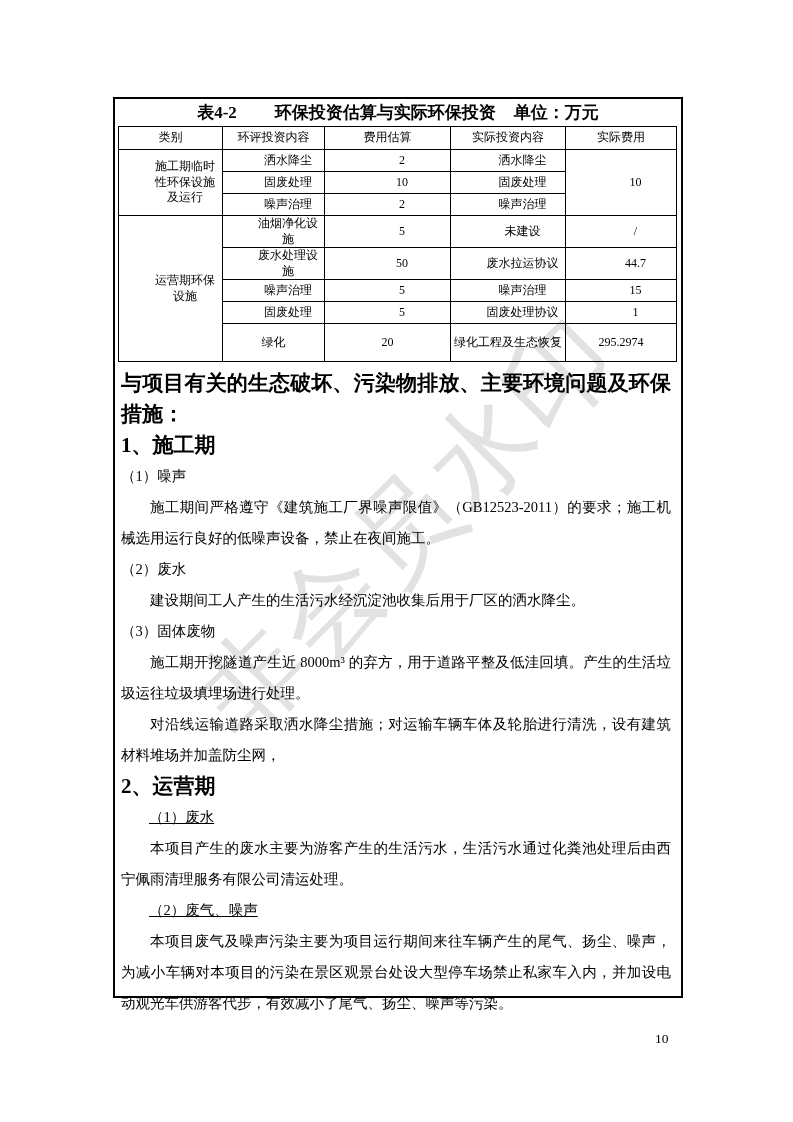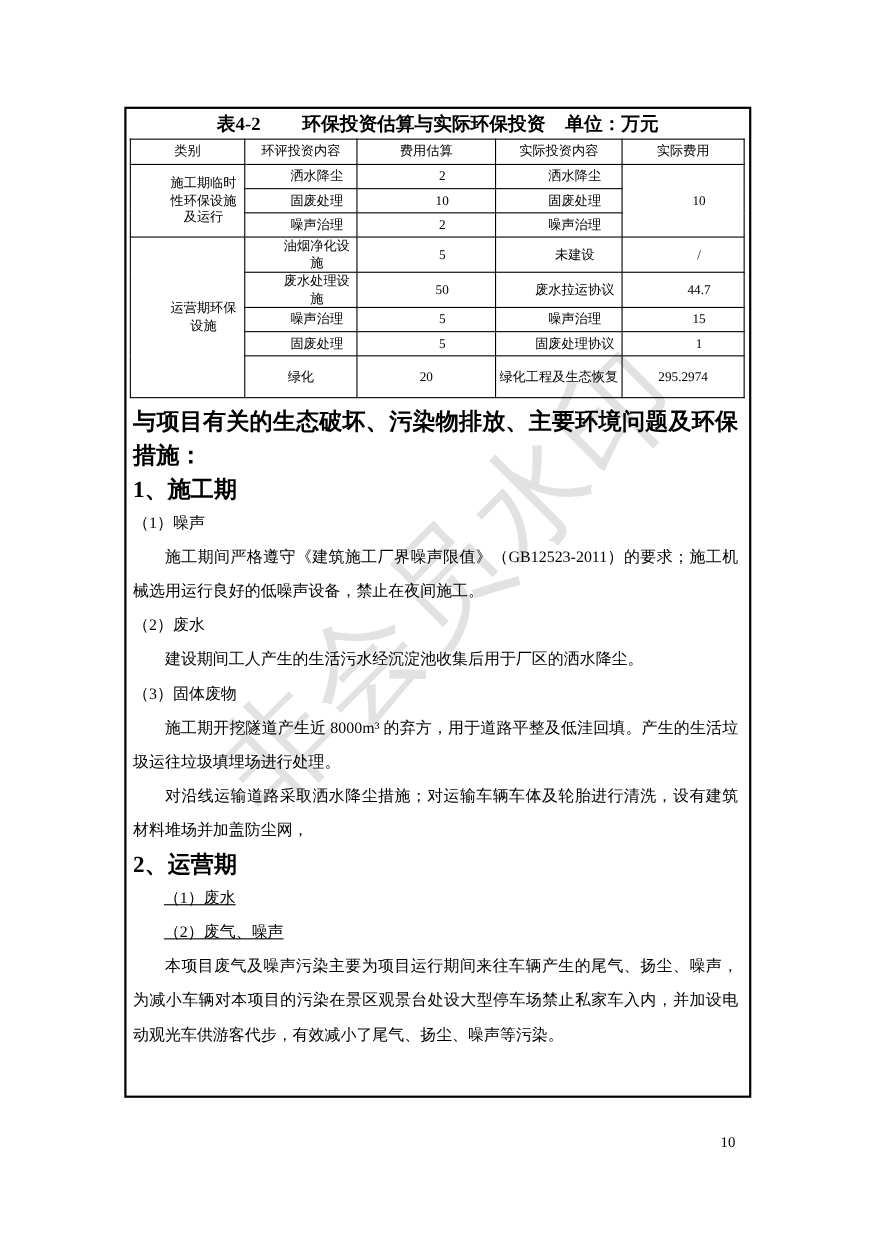--- a/index.html
+++ b/index.html
@@ -197,20 +197,21 @@
       <p class="p-body">建设期间工人产生的生活污水经沉淀池收集后用于厂区的洒水降尘。</p>
 
       <p class="p-sub">（3）固体废物</p>
       <p class="p-body">施工期开挖隧道产生近 8000m³ 的弃方，用于道路平整及低洼回填。产生的生活垃圾运往垃圾填埋场进行处理。</p>
 
       <p class="p-body">对沿线运输道路采取洒水降尘措施；对运输车辆车体及轮胎进行清洗，设有建筑材料堆场并加盖防尘网，</p>
 
       <p class="p-sec">2、运营期</p>
 
       <p class="p-sub p-sub-indent">（1）废水</p>
+      <p class="p-body">本项目产生的废水主要为游客产生的生活污水，生活污水通过化粪池处理后由西宁佩雨清理服务有限公司清运处理。</p>
 
       <p class="p-sub p-sub-indent">（2）废气、噪声</p>
       <p class="p-body">本项目废气及噪声污染主要为项目运行期间来往车辆产生的尾气、扬尘、噪声，为减小车辆对本项目的污染在景区观景台处设大型停车场禁止私家车入内，并加设电动观光车供游客代步，有效减小了尾气、扬尘、噪声等污染。</p>
     </div>
 
   </div>
 
   <div class="page-number">10</div>
 
 </div>

